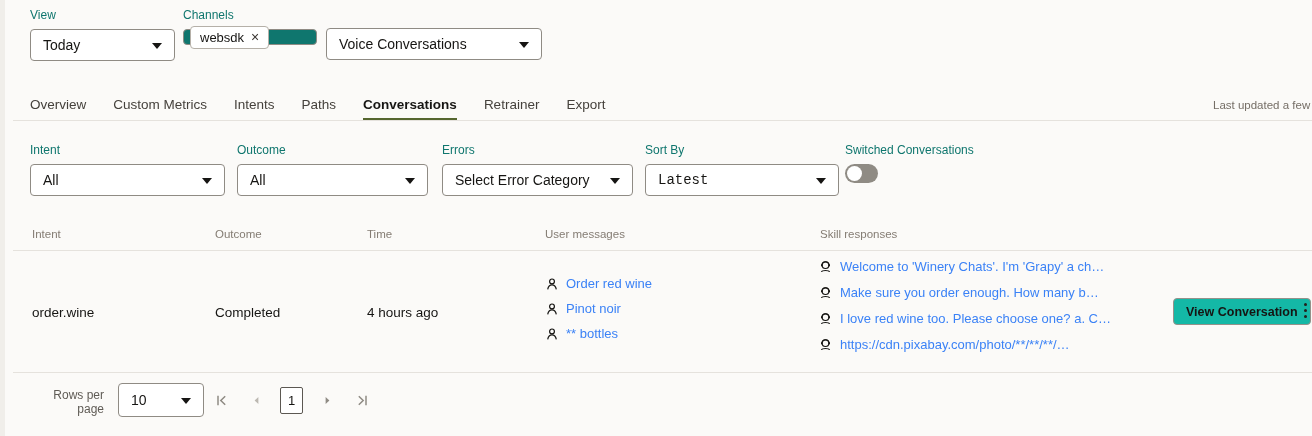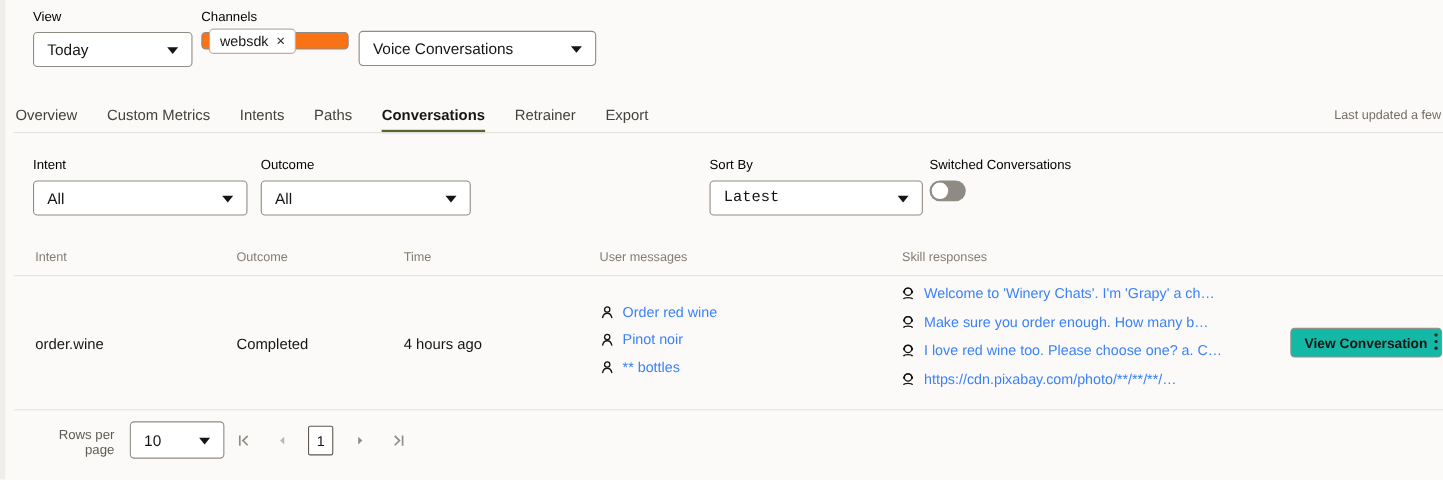--- a/index.html
+++ b/index.html
@@ -5,49 +5,49 @@
   * { margin:0; padding:0; box-sizing:border-box; }
   html,body { width:1312px; height:436px; overflow:hidden; }
   body {
     font-family:"Liberation Sans","DejaVu Sans",sans-serif;
     background:#fbfaf8;
     color:#161513;
   }
   #app { position:relative; width:1312px; height:436px; }
   .left-strip { position:absolute; left:0; top:0; width:5px; height:436px; background:#f0eeea; }
 
-  .field-label { font-size:12px; color:#000000; margin-bottom:7px; }
+  .field-label { font-size:12px; color:#0f766e; margin-bottom:7px; }
   .select-box {
     position:relative; background:#fff; border:1px solid #8f8b84; border-radius:4px;
     height:32px; display:flex; align-items:center; padding:0 28px 0 12px;
     font-size:14px; color:#161513; cursor:pointer; white-space:nowrap;
   }
   .caret {
     position:absolute; right:12px; top:50%; margin-top:-2px;
     width:0; height:0; border-left:5px solid transparent; border-right:5px solid transparent;
     border-top:6px solid #161513;
   }
 
   
   .top-field { position:absolute; top:8px; }
   #view-field { left:30px; } #view-field .select-box { width:145px; }
   #channels-field { left:183px; }
   .channels-box {
-    background:#f97316; border:1px solid #8f8b84; border-radius:4px; height:16px; width:134px;
+    background:#0f766e; border:1px solid #8f8b84; border-radius:4px; height:16px; width:134px;
     display:flex; align-items:center; padding:0 6px;
   }
   .chip {
     display:flex; align-items:center; gap:7px; border:1px solid #b5b0a8; border-radius:4px;
     background:#fff; padding:3px 9px; font-size:13px; color:#161513; cursor:default;
   }
   .chip-x { font-size:14px; color:#3a3632; cursor:pointer; line-height:1; }
   #mode-field { left:326px; } #mode-field .select-box { width:216px;margin-top:20px; }
 
   
-  .tabs { position:absolute; left:14px; top:97px; display:flex; gap:27px; }
+  .tabs { position:absolute; left:30px; top:97px; display:flex; gap:27px; }
   .tab {
     font-size:13.5px; color:#45413c; line-height:16px; padding-bottom:5px; cursor:pointer;
     border-bottom:3px solid transparent;
   }
   .tab.active { color:#161513; font-weight:bold; border-bottom-color:#55662f; }
   .tabs-divider { position:absolute; left:13px; right:0; top:120px; height:1px; background:#e5e2dd; }
   .last-updated { position:absolute; left:1213px; top:99px; font-size:11.5px; color:#756e66; white-space:nowrap; }
 
   
   .filter-field { position:absolute; top:143px; }
@@ -154,20 +154,27 @@
     <div class="field-label">Intent</div>
     <div class="select-box">
       <span>All</span>
       <span class="caret"></span>
     </div>
   </div>
   <div class="filter-field" id="outcome-filter">
     <div class="field-label">Outcome</div>
     <div class="select-box">
       <span>All</span>
+      <span class="caret"></span>
+    </div>
+  </div>
+  <div class="filter-field" id="errors-filter">
+    <div class="field-label">Errors</div>
+    <div class="select-box">
+      <span>Select Error Category</span>
       <span class="caret"></span>
     </div>
   </div>
   <div class="filter-field" id="sortby-filter">
     <div class="field-label">Sort By</div>
     <div class="select-box">
       <span>Latest</span>
       <span class="caret"></span>
     </div>
   </div>

